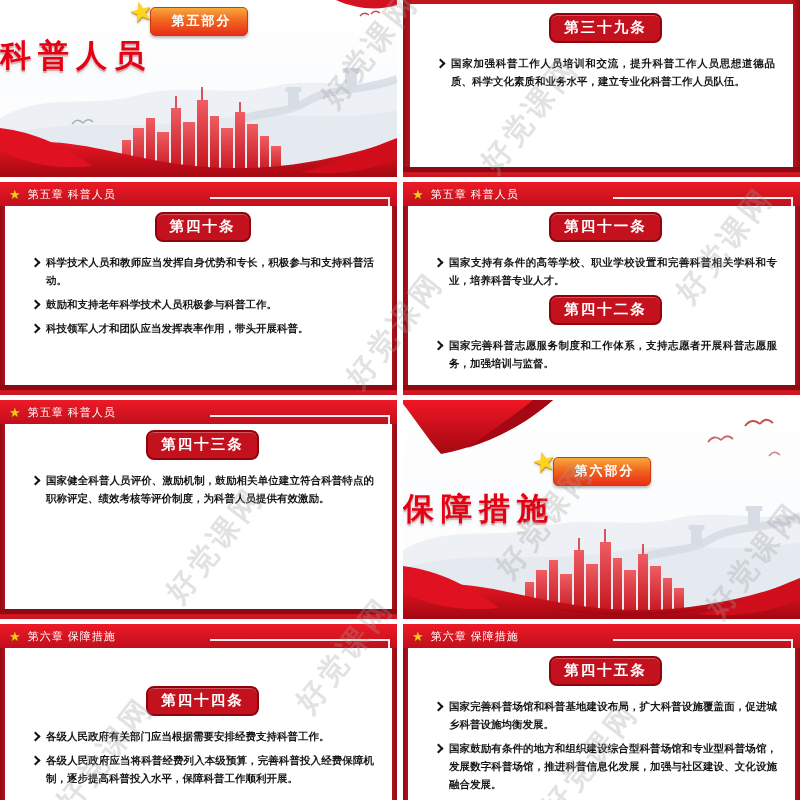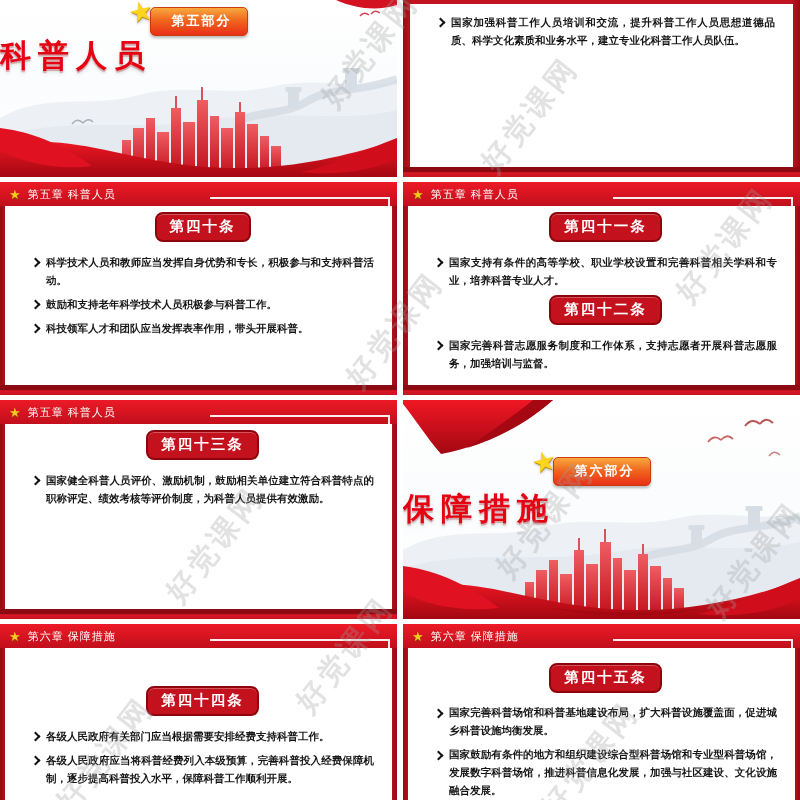--- a/index.html
+++ b/index.html
@@ -34,21 +34,21 @@
   .bar-star{color:#f8c81c;font-size:13px;margin:0 7px 0 9px;line-height:1;text-shadow:0 1px 1px #7c5200;}
   .bar-label{color:#fff;font-weight:400;font-size:11px;letter-spacing:1px;white-space:nowrap;}
   .bar-line{position:absolute;left:53%;right:7px;top:15px;height:2px;background:#fff;opacity:.92;}
   .bar-line::after{content:"";position:absolute;right:0;top:2px;width:2px;height:8px;background:#fff;}
   .panel{position:absolute;left:5px;right:5px;top:24px;bottom:10px;background:#fff;z-index:1;
     display:flex;flex-direction:column;justify-content:space-between;box-sizing:border-box;padding:6px 18px 8px 26px;}
   .noheader .panel{top:4px;left:7px;right:7px;}
   .align-top .panel{justify-content:flex-start;padding-top:9px;}
   .cut-bottom .panel{bottom:0;}
   .s6 .panel{justify-content:flex-start;padding-top:38px;}
-  .s7 .panel{justify-content:flex-start;padding-top:15px;font-family:Liberation Serif, serif;}
+  .s7 .panel{justify-content:center;padding-top:15px;}
   .article{display:flex;flex-direction:column;}
   .article + .article{}
   .art-badge{align-self:center;background:#c3111d;color:#fff;font-weight:700;font-size:14.5px;letter-spacing:2px;
     padding:3px 13px 4px;border:2px solid #8f040c;border-radius:8px;margin-bottom:11px;
     box-shadow:inset 0 1px 0 rgba(255,255,255,.28);white-space:nowrap;}
   .bullets{list-style:none;margin:0;padding:0;}
   .bullets li{display:flex;gap:7px;margin-bottom:6px;}
   .chev{flex:none;width:5px;height:5px;border-top:2px solid #141414;border-right:2px solid #141414;
     transform:rotate(45deg);margin-top:6px;margin-left:1px;}
   .bullets p{margin:0;font-size:10.5px;font-weight:700;color:#161616;line-height:1.72;text-align:justify;}
@@ -116,20 +116,21 @@
         <span class="sec-star">★</span>
         <span class="sec-badge">第五部分</span>
       </span>
     </div>
     <h1 class="sec-title">科普人员</h1>
   </section>
 
   <section class="slide article-slide noheader align-top">
     <div class="panel">
       <div class="article">
+        <div class="art-badge">第三十九条</div>
         <ul class="bullets">
           <li>
               <span class="chev"></span>
               <p>国家加强科普工作人员培训和交流，提升科普工作人员思想道德品质、科学文化素质和业务水平，建立专业化科普工作人员队伍。</p>
             </li>
         </ul>
       </div>
     </div>
   </section>
 

